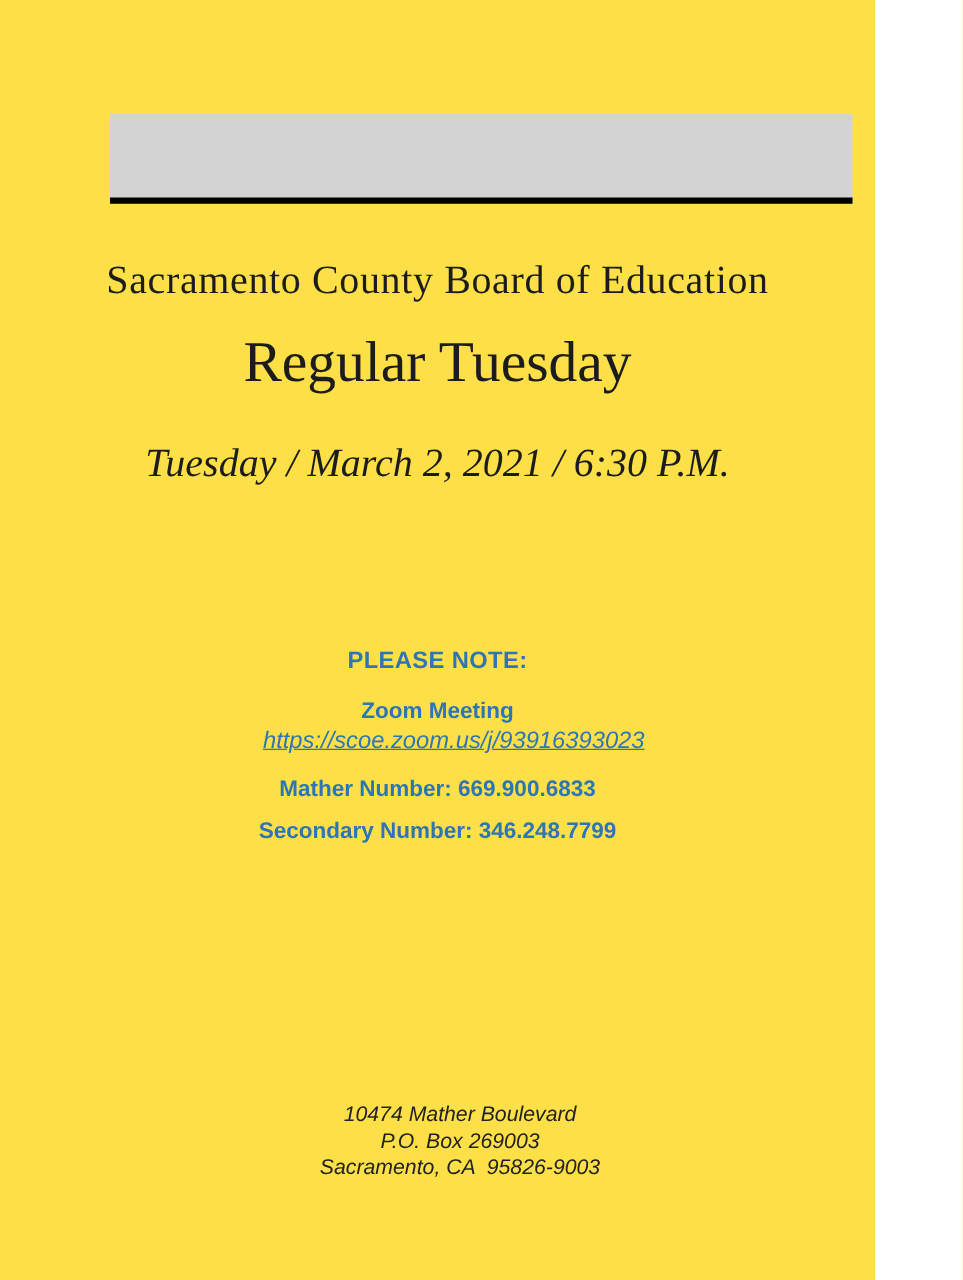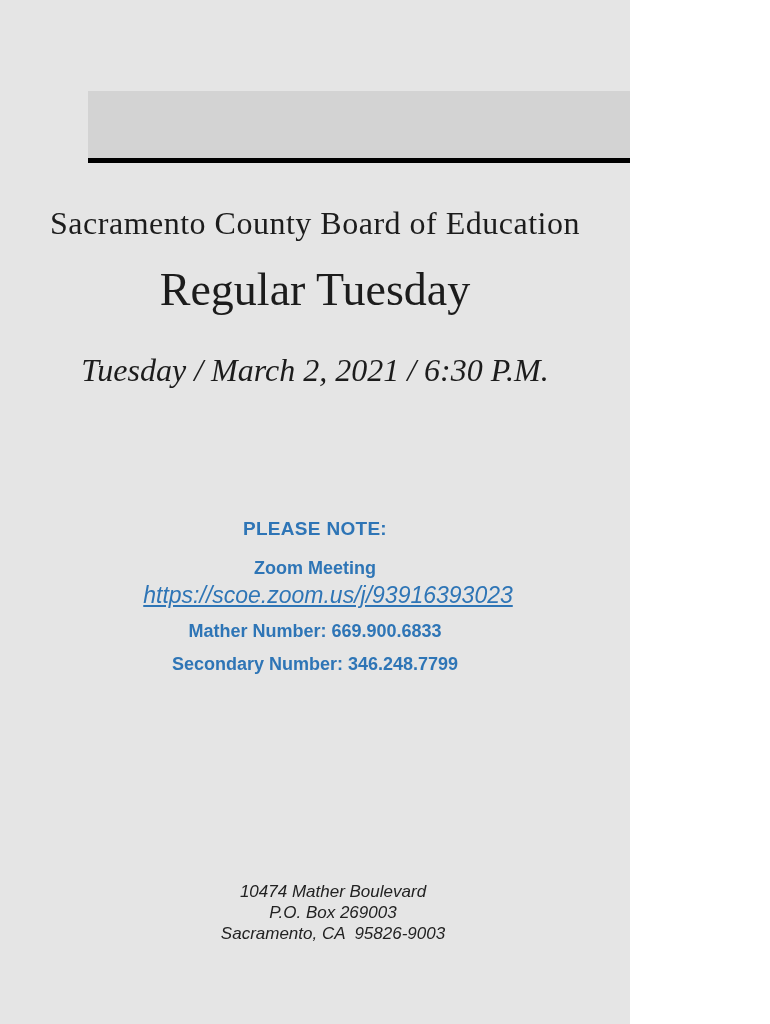--- a/index.html
+++ b/index.html
@@ -2,23 +2,23 @@
 <html><head>
 <meta charset="utf-8">
 <style>
   html, body {
     margin: 0;
     padding: 0;
     background: #ffffff;
   }
   .page {
     position: relative;
-    width: 630px;
+    width: 700px;
     height: 1024px;
-    background: #e5e5e5;
+    background: #fde047;
     overflow: hidden;
     font-family: "Liberation Sans", sans-serif;
   }
   .banner {
     position: absolute;
     left: 88px;
     top: 91px;
     width: 594px;
     height: 67px;
     background: #d3d3d3;
@@ -63,21 +63,21 @@
     font-weight: 700;
     letter-spacing: 0.3px;
   }
   .zoom-label {
     top: 558px;
     font-size: 18px;
     font-weight: 700;
   }
   .zoom-url {
     top: 582px;
-    font-size: 23px;
+    font-size: 19px;
     padding-left: 26px;
   }
   .zoom-url a {
     color: #2e75b6;
     font-style: italic;
     text-decoration: underline;
     cursor: pointer;
   }
   .primary-number {
     top: 621px;

